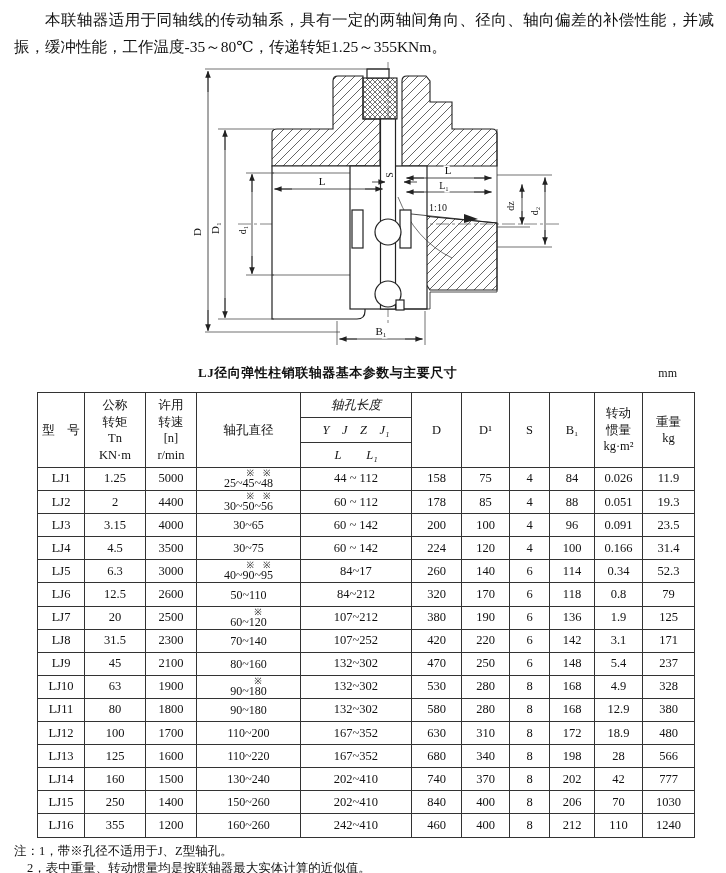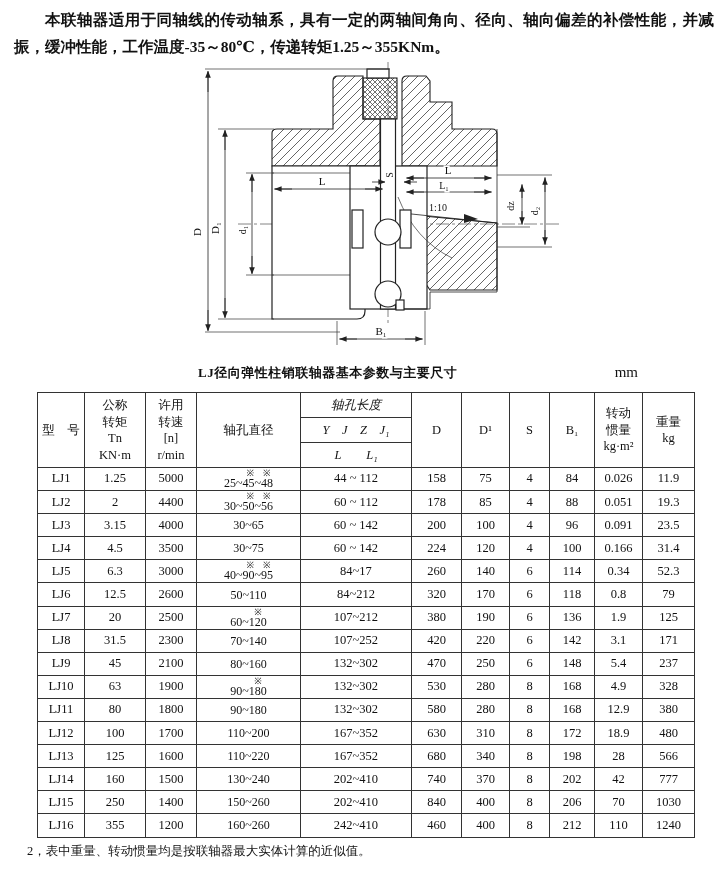--- a/index.html
+++ b/index.html
@@ -7,36 +7,35 @@
     width:726px;height:873px;background:#fff;color:#111;
     font-family:"Liberation Serif","DejaVu Serif",serif;
     overflow:hidden;position:relative;
   }
   
   .intro{
     margin:6px 12px 0 14px;
     font-size:15.5px;line-height:27px;
     text-indent:2em;text-align:justify;
     white-space:pre-line;
-    font-weight:bold;
   }
   
   .diagram{width:726px;height:296px;margin-top:2px;}
   .draw{stroke:#222;stroke-width:1.2;fill:#fff;}
   .hatchfill{stroke:#222;stroke-width:1.1;}
   .thin{stroke:#333;stroke-width:0.7;fill:none;}
   .dim{stroke:#222;stroke-width:0.8;fill:none;}
   .cline{stroke:#666;stroke-width:0.8;fill:none;stroke-dasharray:13 3 3 3;}
   .dimtxt{font-family:"Liberation Serif","DejaVu Serif",serif;font-size:11px;fill:#111;
           paint-order:stroke;stroke:#ffffff;stroke-width:3px;}
   .dimtxt.sm{font-size:10px;}
   
   .capline{display:flex;align-items:baseline;margin:2px 0 0 0;}
   .caption{margin-left:198px;font-size:13px;font-weight:bold;letter-spacing:.5px;}
-  .unit{margin-left:auto;margin-right:88px;font-size:15px;}
+  .unit{margin-left:auto;margin-right:49px;font-size:12px;}
   
   table.main{
     border-collapse:collapse;table-layout:fixed;
     margin:10px 0 0 37px;width:658px;
     font-size:12.5px;
   }
   table.main th,table.main td{
     border:1px solid #333;text-align:center;vertical-align:middle;
     padding:0;overflow:hidden;
   }
@@ -461,17 +460,18 @@
     <td>212</td>
     <td>110</td>
     <td>1240</td>
   </tr>
     </tbody>
 </table>
 
 
 
 <div class="notes">
+  <div class="n1">注：1，带※孔径不适用于J、Z型轴孔。</div>
   <div class="n2">2，表中重量、转动惯量均是按联轴器最大实体计算的近似值。</div>
 </div>
 
 
 
 
 </body></html>

